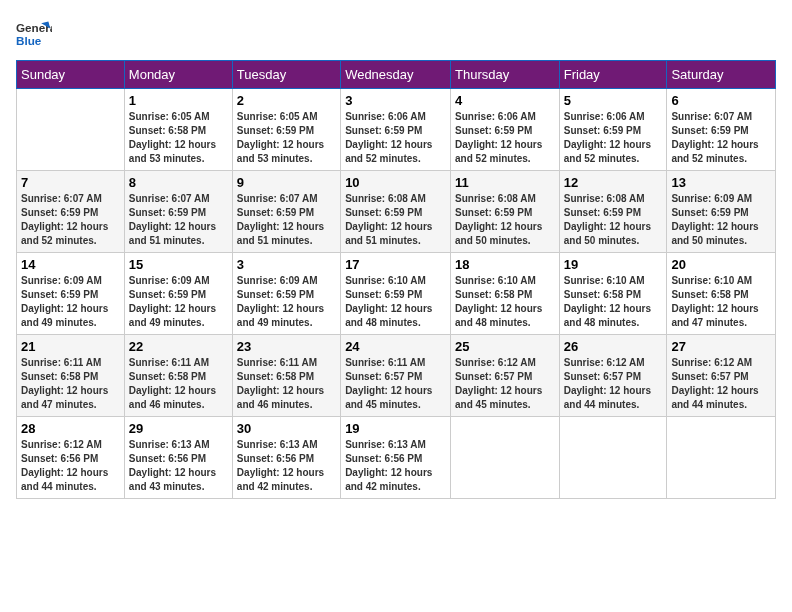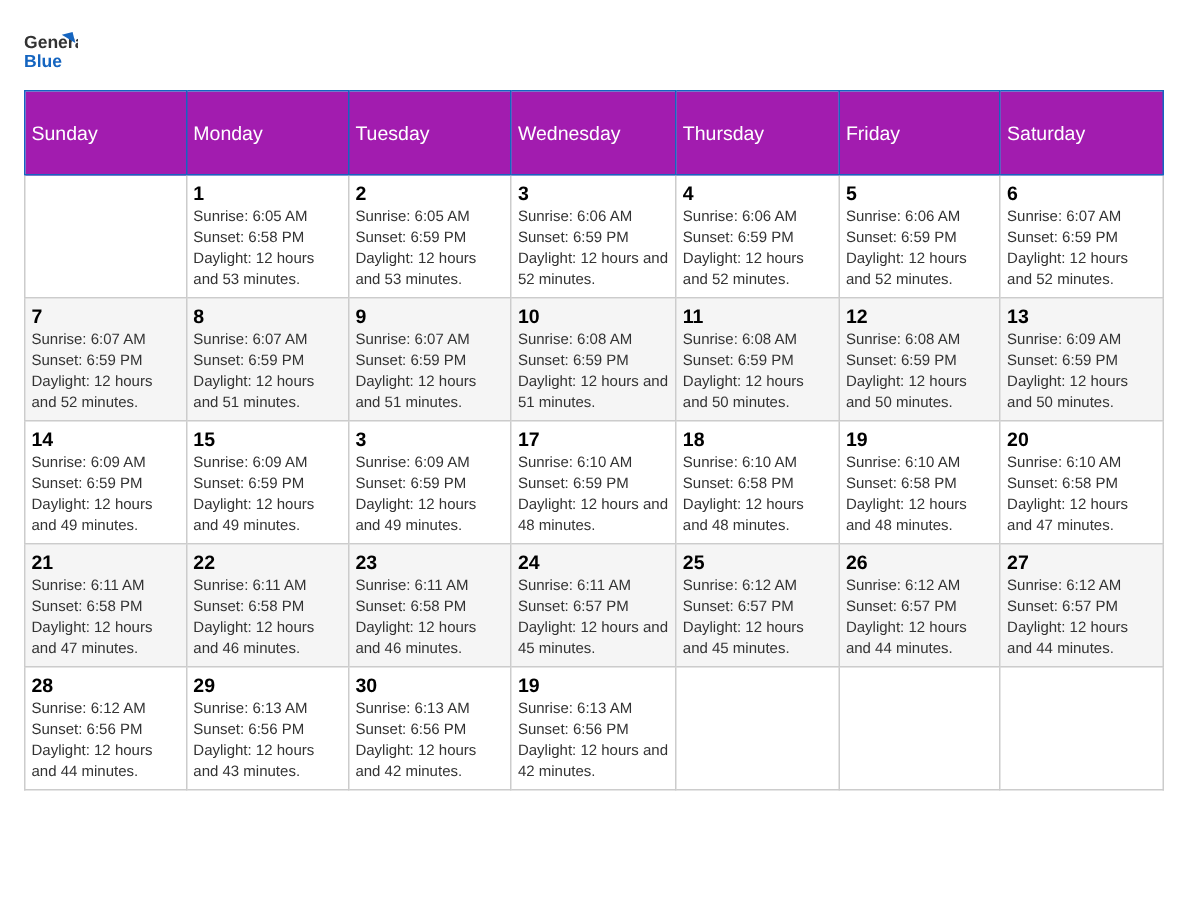--- a/index.html
+++ b/index.html
@@ -36,23 +36,23 @@
     .location-title {
       font-size: 16px;
       color: #333;
     }
     table {
       width: 100%;
       border-collapse: collapse;
       font-size: 10.5px;
     }
     thead tr th {
-      background-color: #a21caf;
+      background-color: #701a75;
       color: #fff;
-      padding: 20px 4px;
+      padding: 6px 4px;
       text-align: left;
       font-size: 13px;
       font-weight: normal;
       border: 1px solid #1565c0;
     }
     tbody tr td {
       border: 1px solid #ccc;
       vertical-align: top;
       padding: 4px;
       width: 113px;
@@ -64,20 +64,21 @@
     .day-number {
       font-weight: bold;
       font-size: 13px;
       display: block;
       margin-bottom: 2px;
     }
     .day-info {
       font-size: 10px;
       color: #333;
       line-height: 1.4;
+      font-weight: bold;
     }
     tbody tr:nth-child(odd) td {
       background-color: #fff;
     }
     tbody tr:nth-child(even) td {
       background-color: #f5f5f5;
     }
     tbody tr td.empty {
       background-color: inherit;
     }

